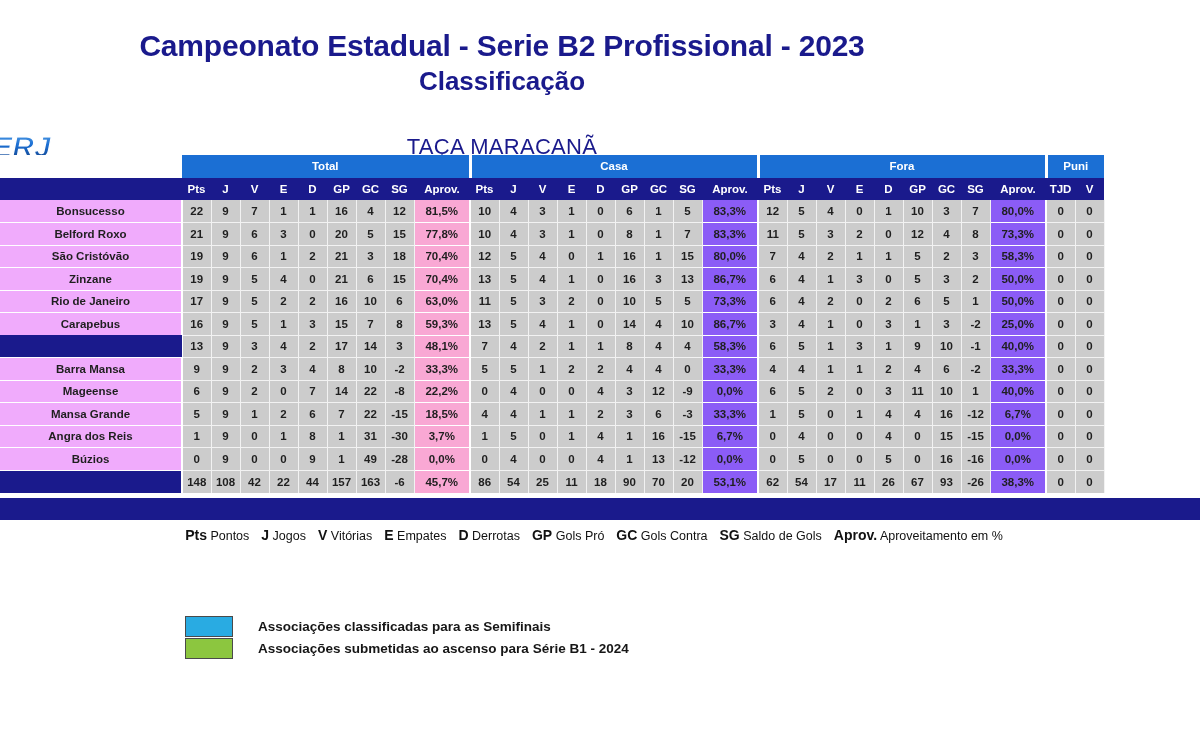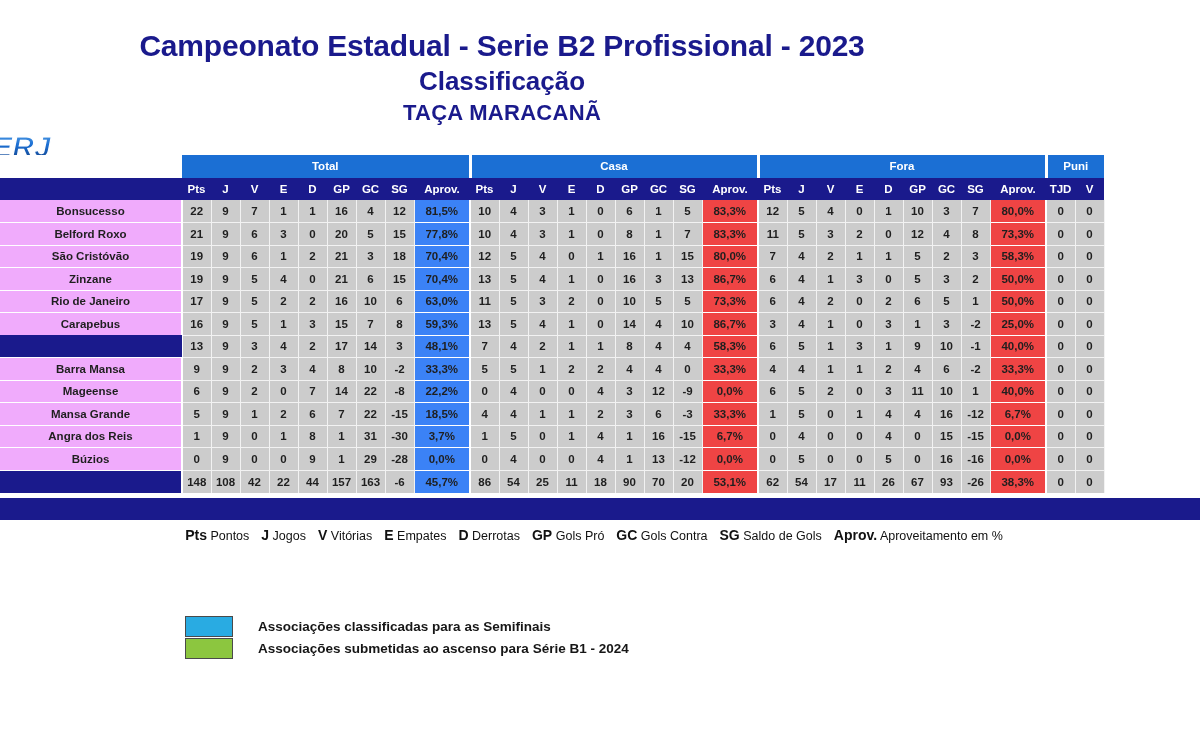--- a/index.html
+++ b/index.html
@@ -31,23 +31,24 @@
     line-height: 36px;
     white-space: nowrap;
   }
   .title-sub {
     font-size: 26px;
     font-weight: bold;
     line-height: 34px;
   }
   .title-cup {
     font-size: 22px;
-    font-weight: bold;
+    font-weight: normal;
     line-height: 30px;
     letter-spacing: 0.3px;
+    margin-top: 34px;
   }
 
   
   .logo {
     position: absolute;
     left: -28px;
     top: 130px;
     width: 150px;
     height: 36px;
   }
@@ -119,26 +120,26 @@
 
   
   .num {
     background: #cccccc;
     border-bottom: 1px solid #f2f2f2;
     border-right: 1px solid #f2f2f2;
   }
 
   
   .aprov-total {
-    background: #3b82f6;
+    background: #f9a8d4;
     border-bottom: 1px solid #ffffff;
     border-right: 2px solid #ffffff;
   }
   .aprov-home, .aprov-away {
-    background: #ef4444;
+    background: #8b5cf6;
     border-bottom: 1px solid #ffffff;
     border-right: 2px solid #ffffff;
   }
 
   
   .totrow .num,
   .totrow .aprov-total,
   .totrow .aprov-home,
   .totrow .aprov-away {
     font-weight: bold;
@@ -651,21 +652,21 @@
           <td class="num">0</td>
         </tr>
         <tr>
           <td class="teamname">Búzios</td>
           <td class="num">0</td>
           <td class="num">9</td>
           <td class="num">0</td>
           <td class="num">0</td>
           <td class="num">9</td>
           <td class="num">1</td>
-          <td class="num">29</td>
+          <td class="num">49</td>
           <td class="num">-28</td>
           <td class="aprov-total">0,0%</td>
           <td class="num">0</td>
           <td class="num">4</td>
           <td class="num">0</td>
           <td class="num">0</td>
           <td class="num">4</td>
           <td class="num">1</td>
           <td class="num">13</td>
           <td class="num">-12</td>

